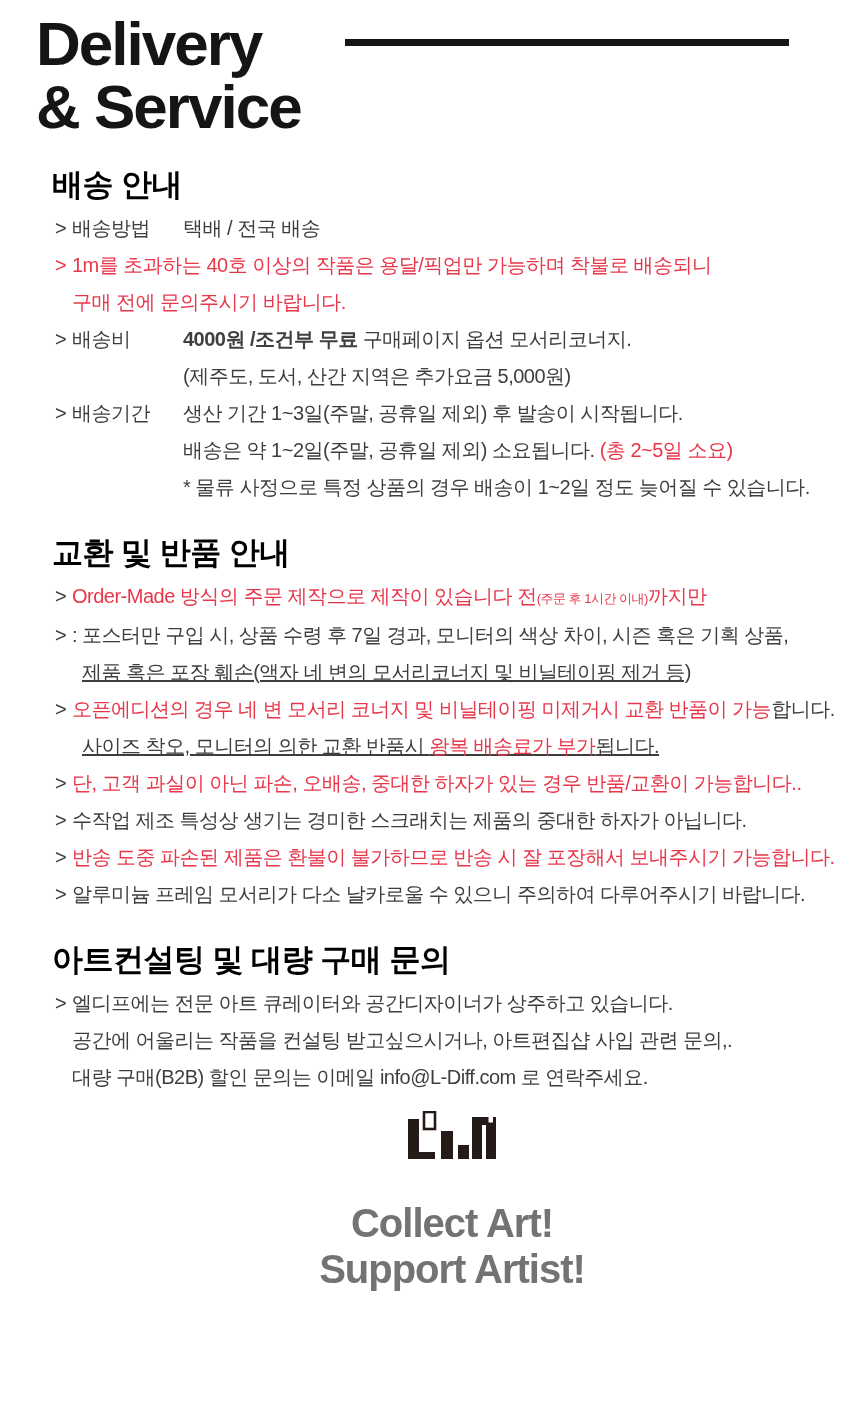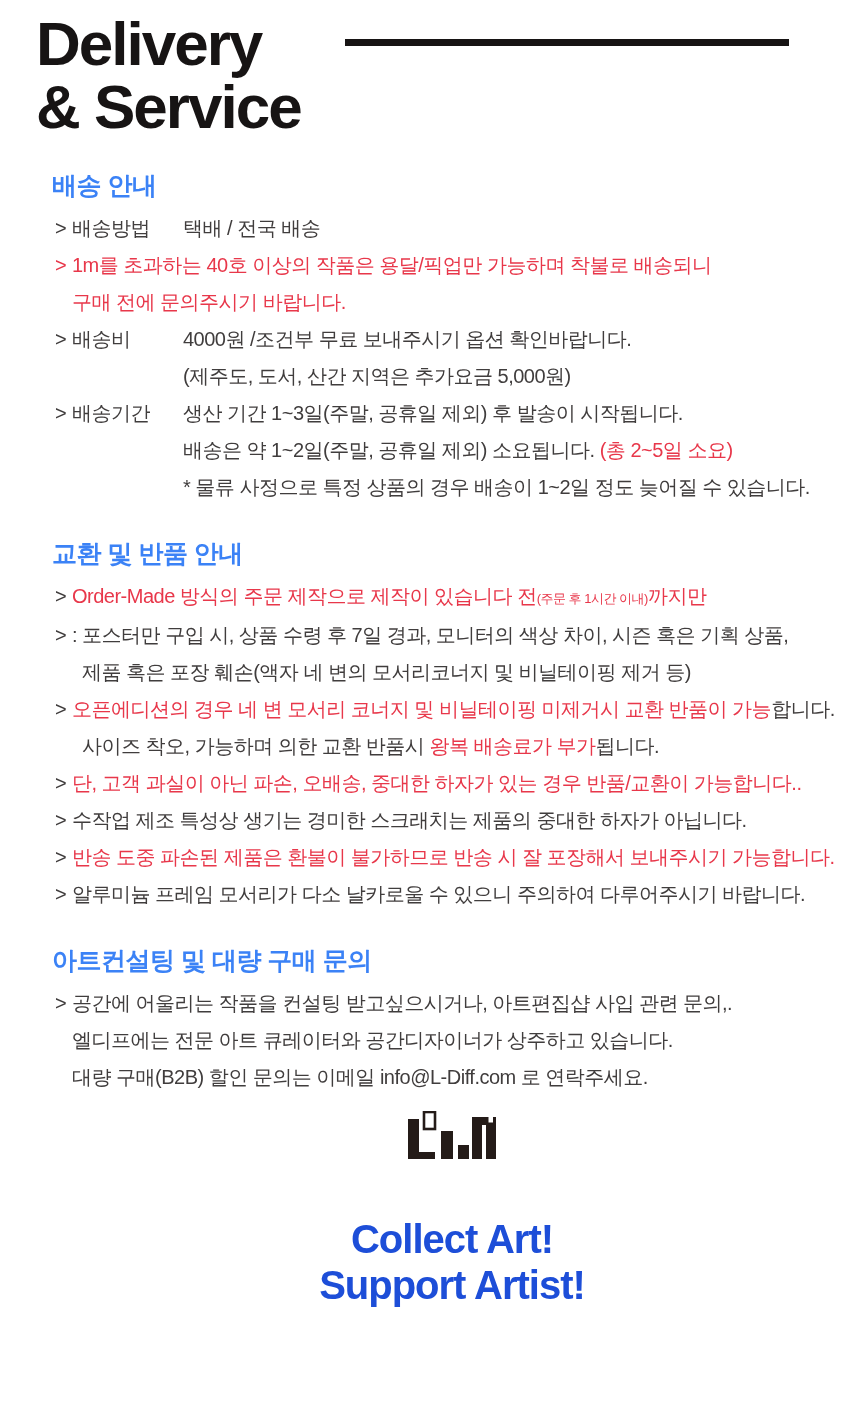--- a/index.html
+++ b/index.html
@@ -20,39 +20,39 @@
     letter-spacing:-2px; color:#171414;
   }
   .title-rule {
     position:absolute; left:345px; top:39px;
     width:444px; height:7px; background:#171414;
   }
   
   .content { padding:0 8px 0 52px; }
   h2.sec {
     margin:30px 0 8px 0;
-    font-size:25px; line-height:34px; font-weight:700;
-    color:#3b82f6; letter-spacing:-0.5px;
+    font-size:31px; line-height:34px; font-weight:700;
+    color:#000000; letter-spacing:-0.5px;
   }
   .rows { margin-left:3px; }
   .row { display:flex; align-items:flex-start; }
   .mk { width:17px; flex:none; line-height:37px; }
   .lbl { width:111px; flex:none; line-height:37px; letter-spacing:-0.5px; }
   .txt { flex:1; min-width:0; }
   .line { line-height:37px; white-space:nowrap; letter-spacing:-0.5px; }
   .red { color:#e8374a; }
-  .b   { font-weight:400; }
+  .b   { font-weight:700; }
   .sm  { font-size:13px; }
-  .ind10 { padding-left:10px; }
+  .ind10 { padding-left:10px;text-decoration:underline; }
   
   .logo-wrap { margin-top:15px; text-align:center; }
   .slogan {
-    margin-top:52px; text-align:center;
+    margin-top:36px; text-align:center;
     font-size:40px; line-height:46px; font-weight:700;
-    color:#1d4ed8; letter-spacing:-1px;
+    color:#737373; letter-spacing:-1px;
   }
 </style>
 </head>
 <body>
 
 <div class="page">
 
   <div class="header">
     <h1 class="main-title">
       <span>Delivery</span><br>
@@ -77,21 +77,21 @@
           <span class="mk red">&gt;</span>
           <div class="txt">
             <div class="line red">1m를 초과하는 40호 이상의 작품은 용달/픽업만 가능하며 착불로 배송되니</div>
             <div class="line red">구매 전에 문의주시기 바랍니다.</div>
           </div>
         </div>
         <div class="row">
           <span class="mk">&gt;</span>
           <span class="lbl line">배송비</span>
           <div class="txt">
-            <div class="line"><span class="b">4000원 /조건부 무료</span><span> 보내주시기 옵션 확인바랍니다.</span></div>
+            <div class="line"><span class="b">4000원 /조건부 무료</span><span> 구매페이지 옵션 모서리코너지.</span></div>
             <div class="line">(제주도, 도서, 산간 지역은 추가요금 5,000원)</div>
           </div>
         </div>
         <div class="row">
           <span class="mk">&gt;</span>
           <span class="lbl line">배송기간</span>
           <div class="txt">
             <div class="line">생산 기간 1~3일(주말, 공휴일 제외) 후 발송이 시작됩니다.</div>
             <div class="line"><span>배송은 약 1~2일(주말, 공휴일 제외) 소요됩니다. </span><span class="red">(총 2~5일 소요)</span></div>
             <div class="line">* 물류 사정으로 특정 상품의 경우 배송이 1~2일 정도 늦어질 수 있습니다.</div>
@@ -113,21 +113,21 @@
           <span class="mk">&gt;</span>
           <div class="txt">
             <div class="line">: 포스터만 구입 시, 상품 수령 후 7일 경과, 모니터의 색상 차이, 시즌 혹은 기획 상품,</div>
             <div class="line ind10">제품 혹은 포장 훼손(액자 네 변의 모서리코너지 및 비닐테이핑 제거 등)</div>
           </div>
         </div>
         <div class="row">
           <span class="mk">&gt;</span>
           <div class="txt">
             <div class="line"><span class="red">오픈에디션의 경우 네 변 모서리 코너지 및 비닐테이핑 미제거시 교환 반품이 가능</span><span>합니다.</span></div>
-            <div class="line ind10"><span>사이즈 착오, 가능하며 의한 교환 반품시 </span><span class="red">왕복 배송료가 부가</span><span>됩니다.</span></div>
+            <div class="line ind10"><span>사이즈 착오, 모니터의 의한 교환 반품시 </span><span class="red">왕복 배송료가 부가</span><span>됩니다.</span></div>
           </div>
         </div>
         <div class="row">
           <span class="mk">&gt;</span>
           <div class="txt">
               <div class="line red">단, 고객 과실이 아닌 파손, 오배송, 중대한 하자가 있는 경우 반품/교환이 가능합니다..</div>
             </div>
         </div>
         <div class="row">
           <span class="mk">&gt;</span>
@@ -149,22 +149,22 @@
         </div>
       </div>
     </section>
 
     <section>
       <h2 class="sec">아트컨설팅 및 대량 구매 문의</h2>
       <div class="rows">
         <div class="row">
           <span class="mk">&gt;</span>
           <div class="txt">
+            <div class="line">엘디프에는 전문 아트 큐레이터와 공간디자이너가 상주하고 있습니다.</div>
             <div class="line">공간에 어울리는 작품을 컨설팅 받고싶으시거나, 아트편집샵 사입 관련 문의,.</div>
-            <div class="line">엘디프에는 전문 아트 큐레이터와 공간디자이너가 상주하고 있습니다.</div>
             <div class="line"><span>대량 구매(B2B) 할인 문의는 이메일 </span><span>info@L-Diff.com</span><span> 로 연락주세요.</span></div>
           </div>
         </div>
       </div>
     </section>
 
     <div class="logo-wrap">
       <svg width="88" height="48" viewBox="0 0 88 48" aria-hidden="true">
         <g fill="#241b18">
           <path d="M0,8 H11 V41 H27 V48 H0 Z"></path>

